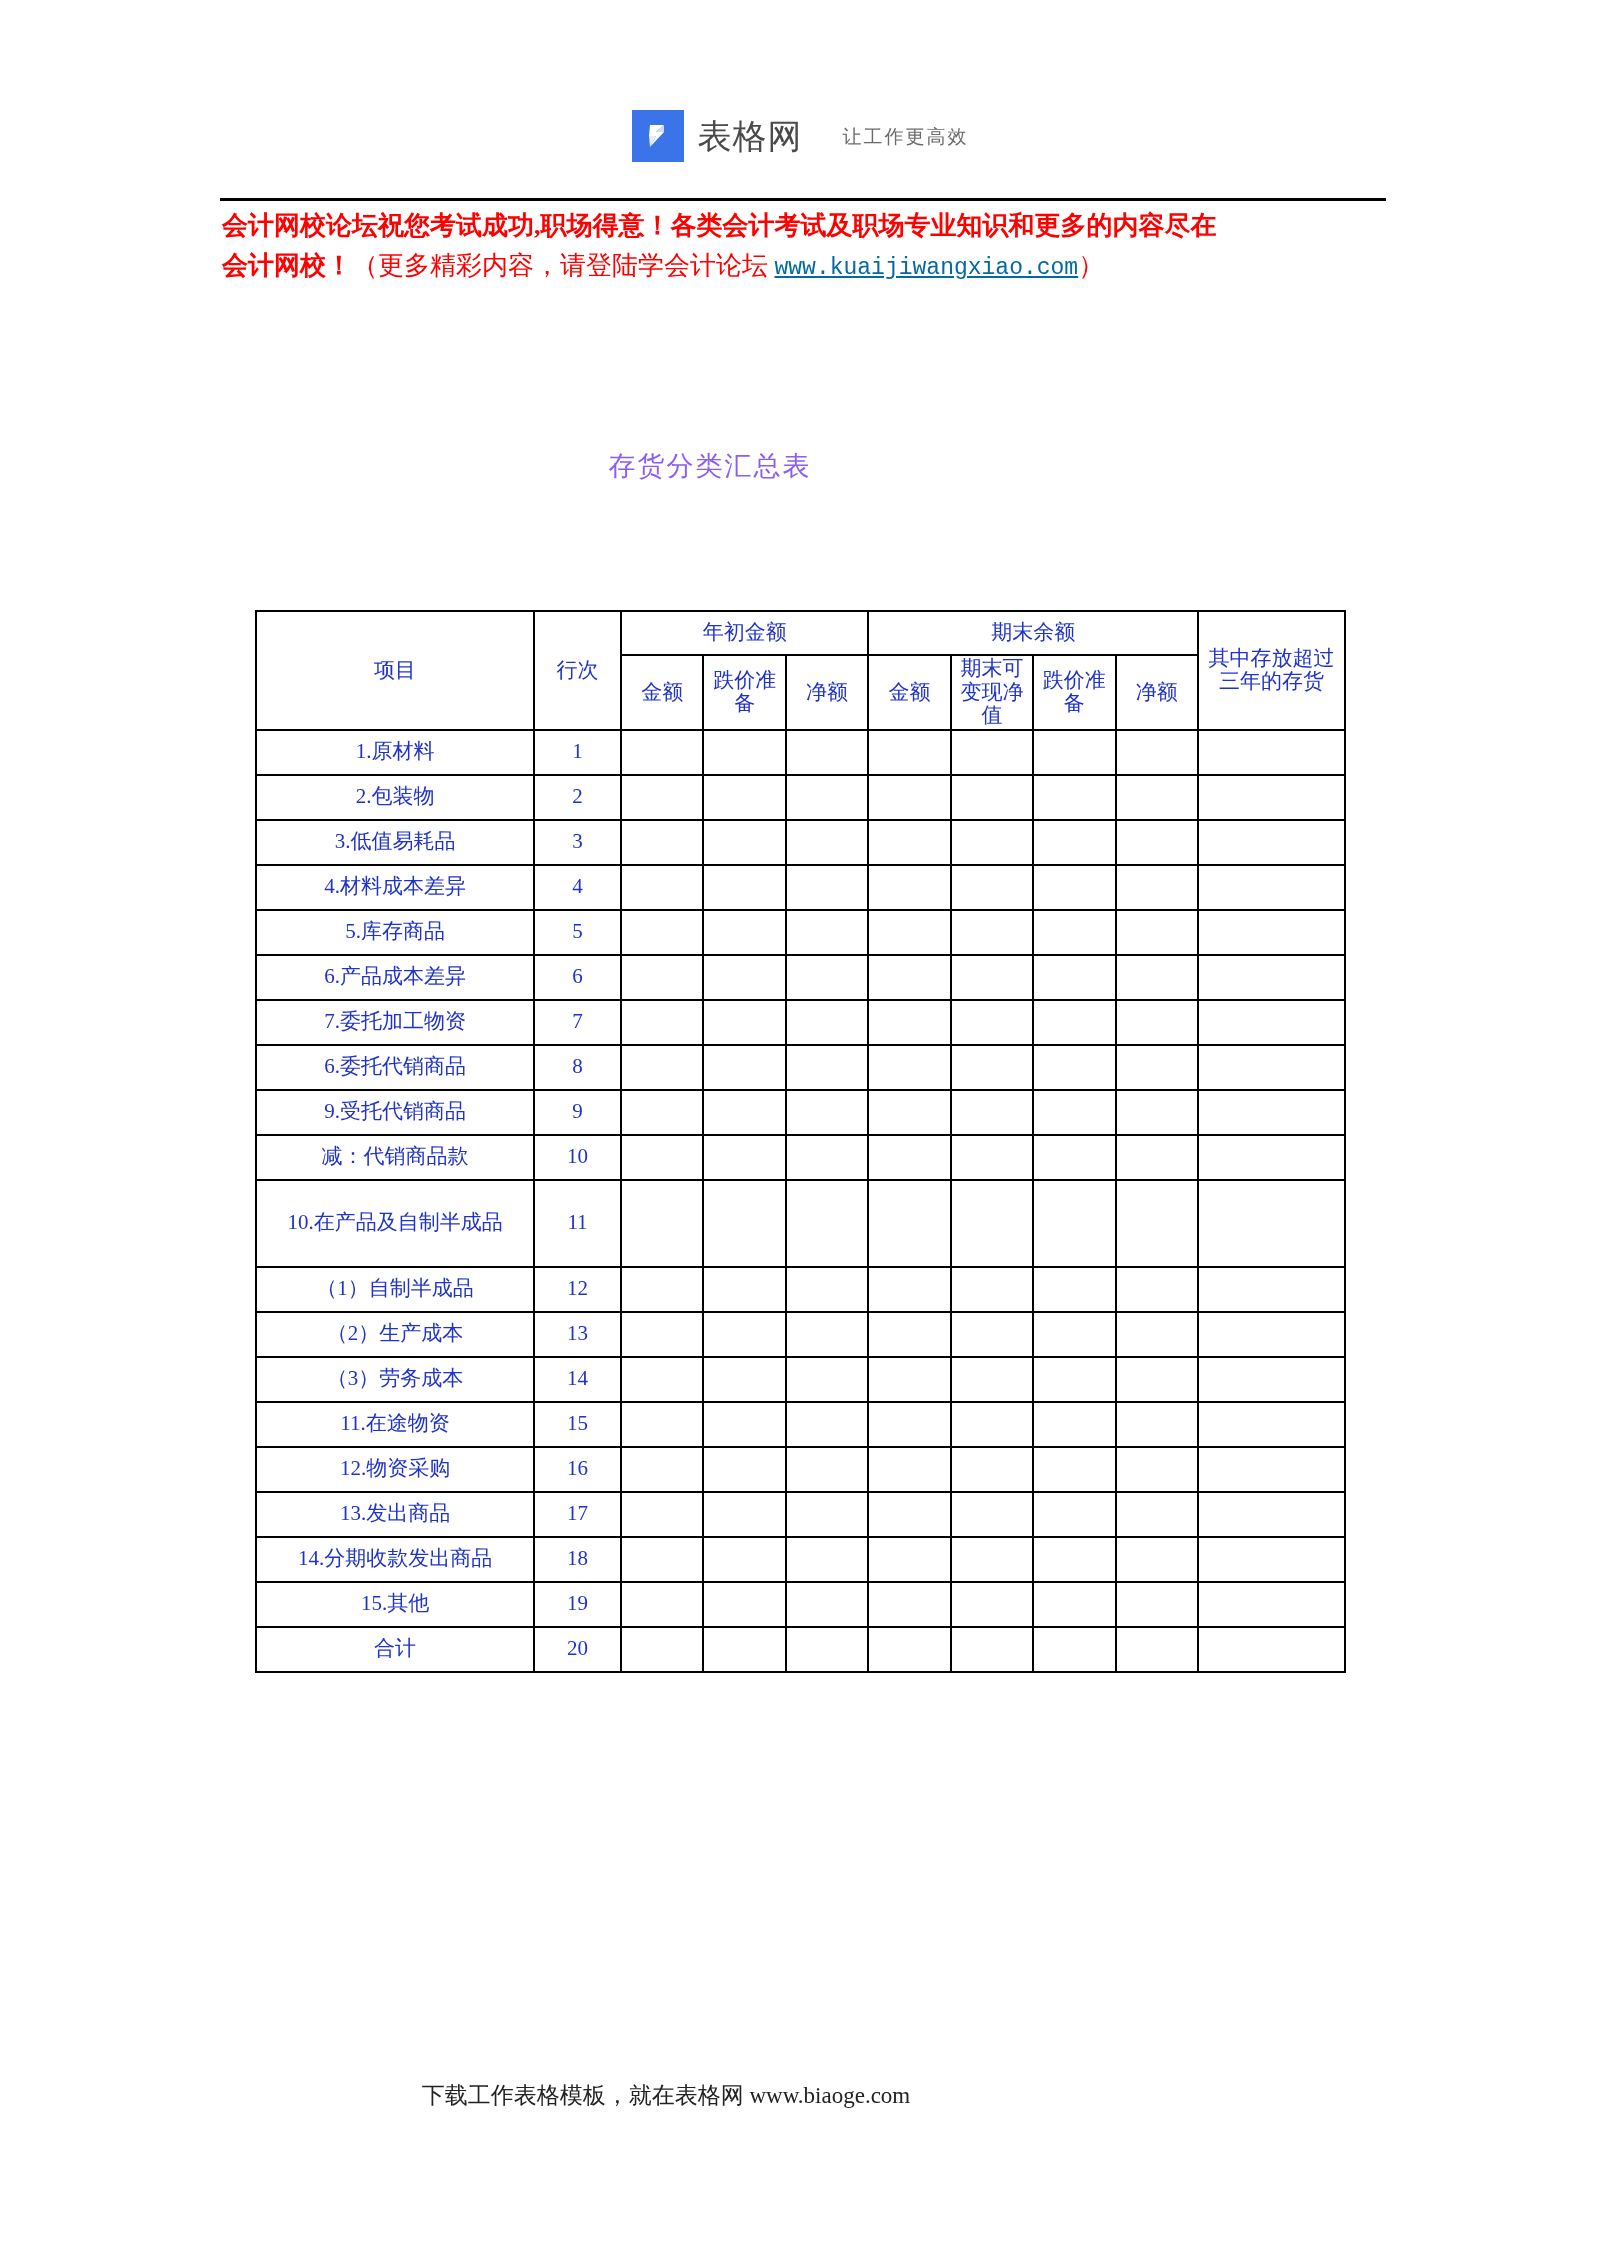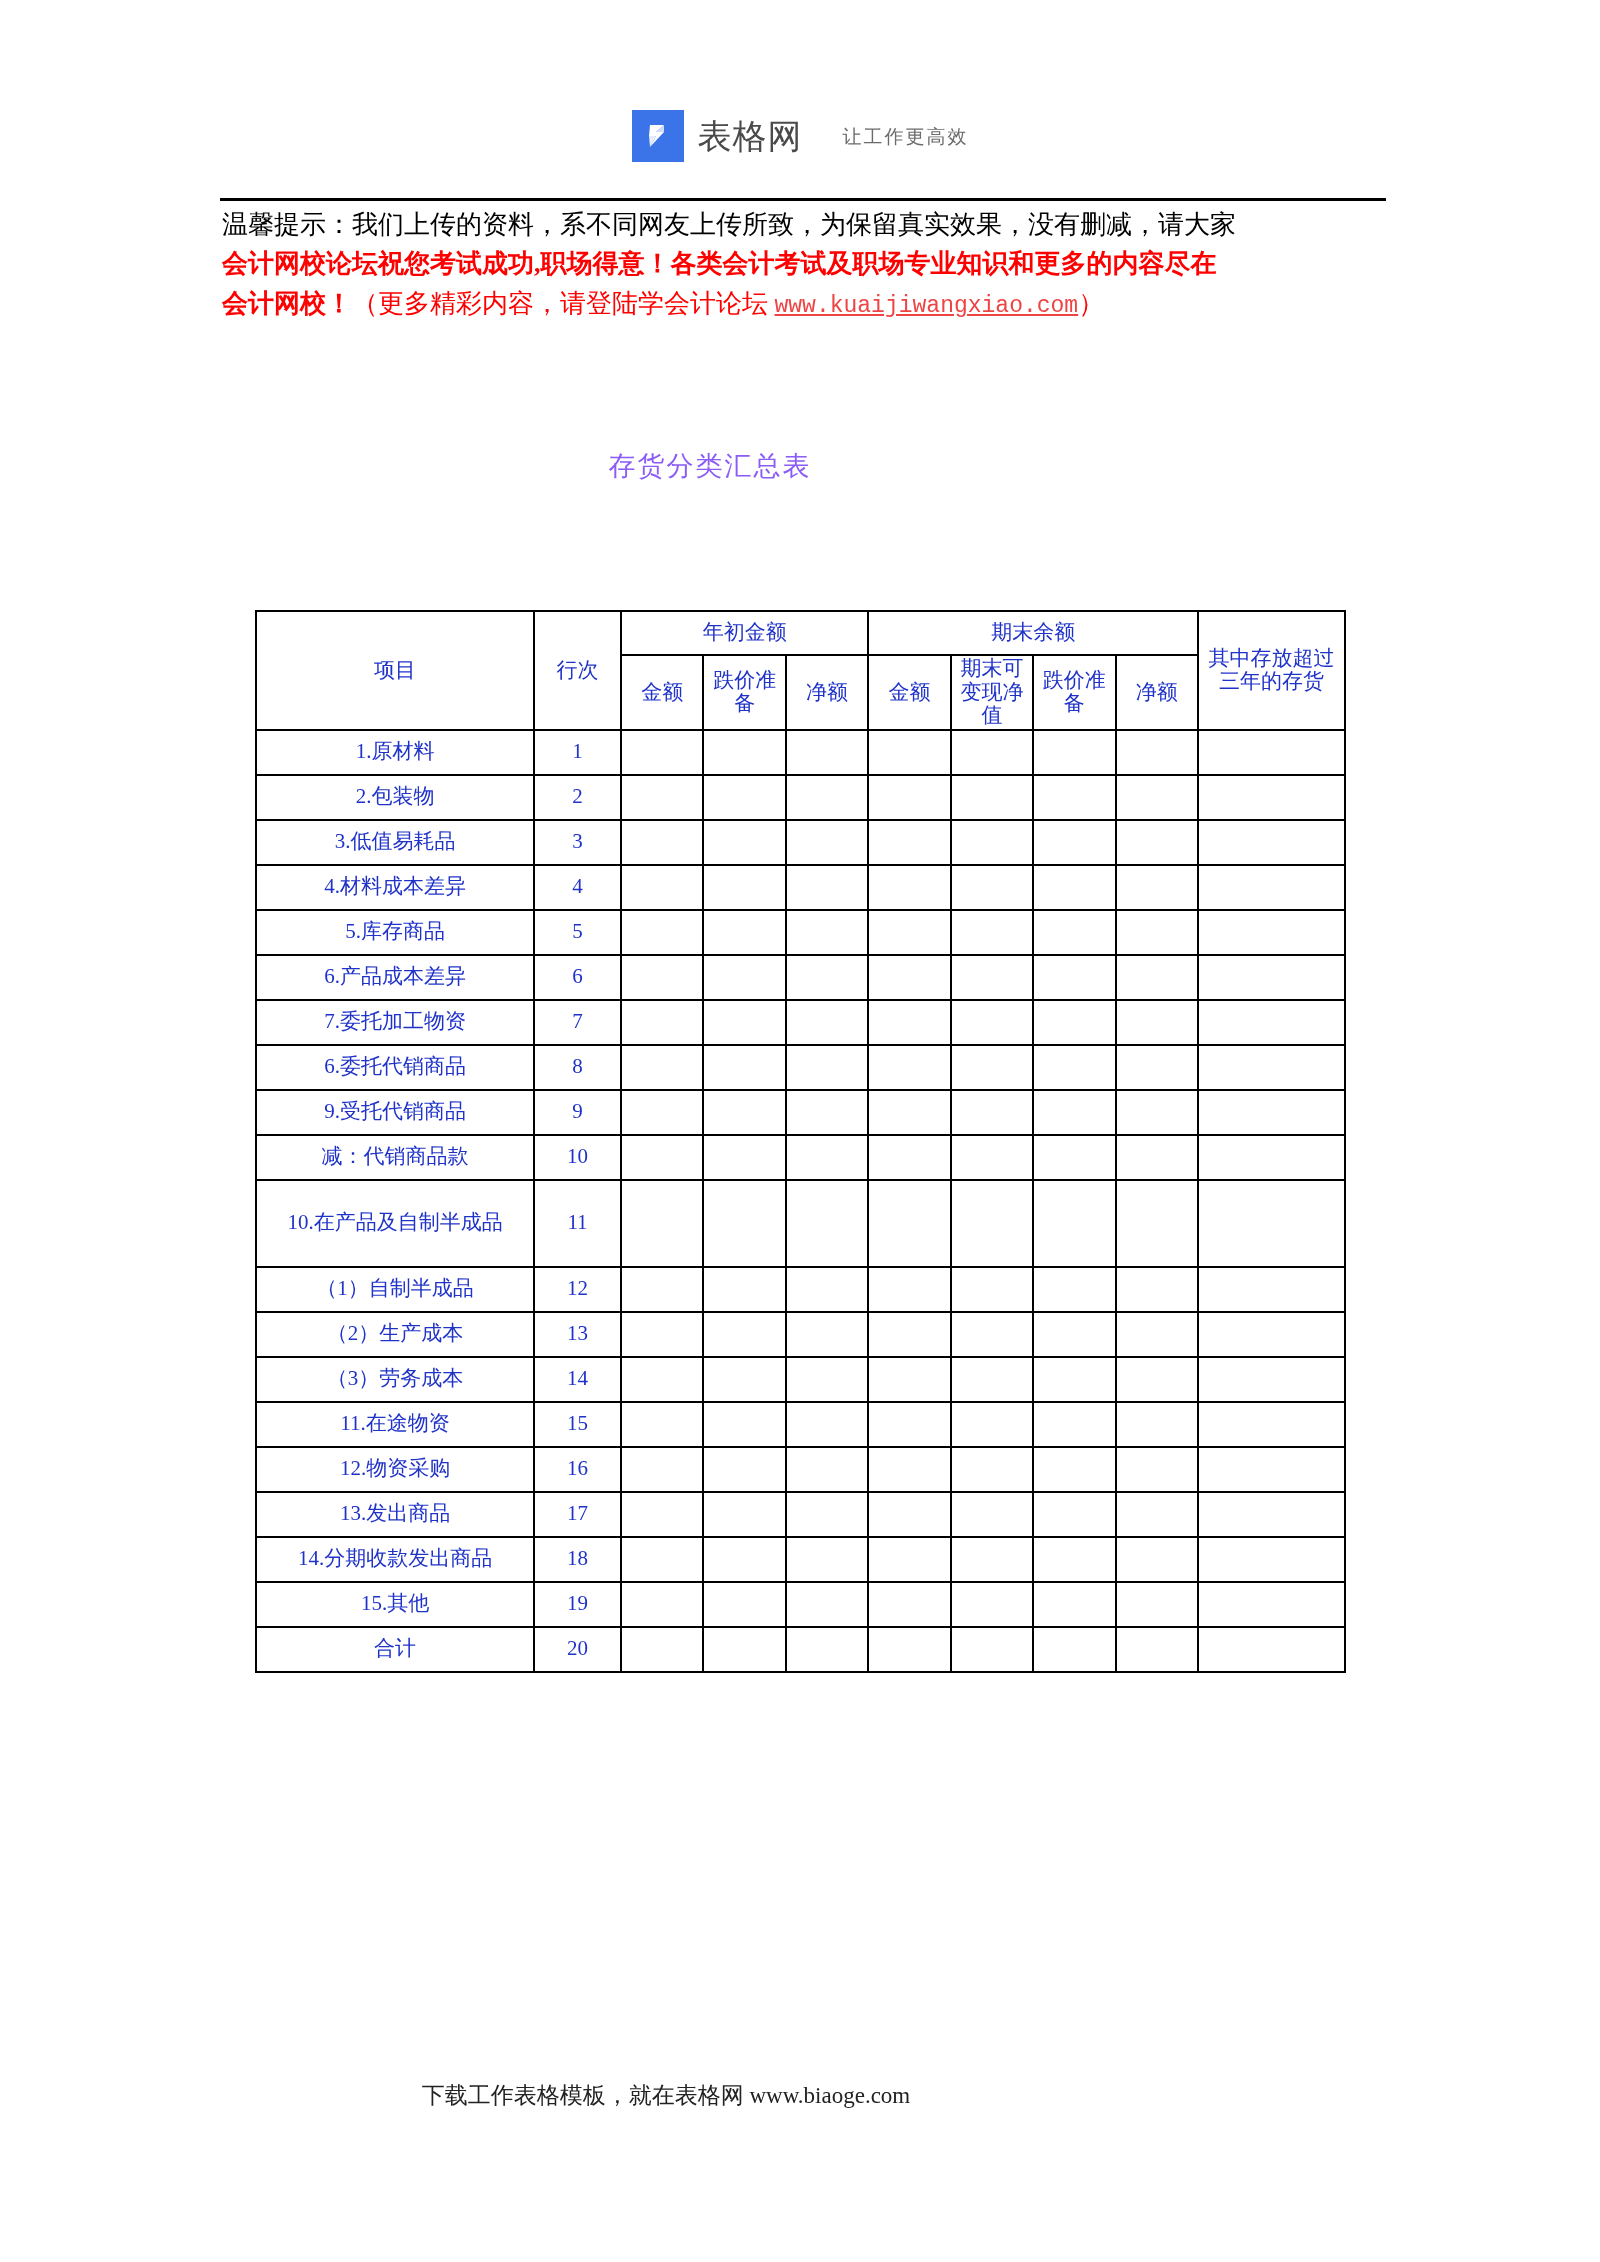--- a/index.html
+++ b/index.html
@@ -77,21 +77,21 @@
   .notice-red {
     color: #ff0000;
     font-weight: bold;
     font-size: 26px;
     line-height: 40px;
   }
   .notice-red .paren-part {
     font-weight: normal;
   }
   #promo-link {
-    color: #ef4444;
+    color: #0369a1;
     text-decoration: underline;
     font-family: "Liberation Mono", "DejaVu Sans Mono", monospace;
     font-weight: normal;
     font-size: 23px;
     margin-top: 26px;
   }
 
   
   #doc-title {
     position: absolute;
@@ -176,21 +176,20 @@
       <polygon points="9,28 15,17 8,17" fill="#e4ecfd"></polygon>
     </svg>
   </div>
   <span id="brand-name">表格网</span>
   <span id="brand-tagline">让工作更高效</span>
 </div>
 
 <div id="top-rule"></div>
 
 <div id="notice-block">
-  <div class="notice-line">温馨提示：我们上传的资料，系不同网友上传所致，为保留真实效果，没有删减，请大家</div>
   <div class="notice-red">会计网校论坛祝您考试成功,职场得意！各类会计考试及职场专业知识和更多的内容尽在</div>
   <div class="notice-red">
     <span>会计网校！</span><span class="paren-part">（更多精彩内容，请登陆学会计论坛 </span><a id="promo-link" href="#">www.kuaijiwangxiao.com</a><span class="paren-part">）</span>
   </div>
 </div>
 
 <div id="doc-title">
   <span class="title-shift">存货分类汇总表</span>
 </div>
 

